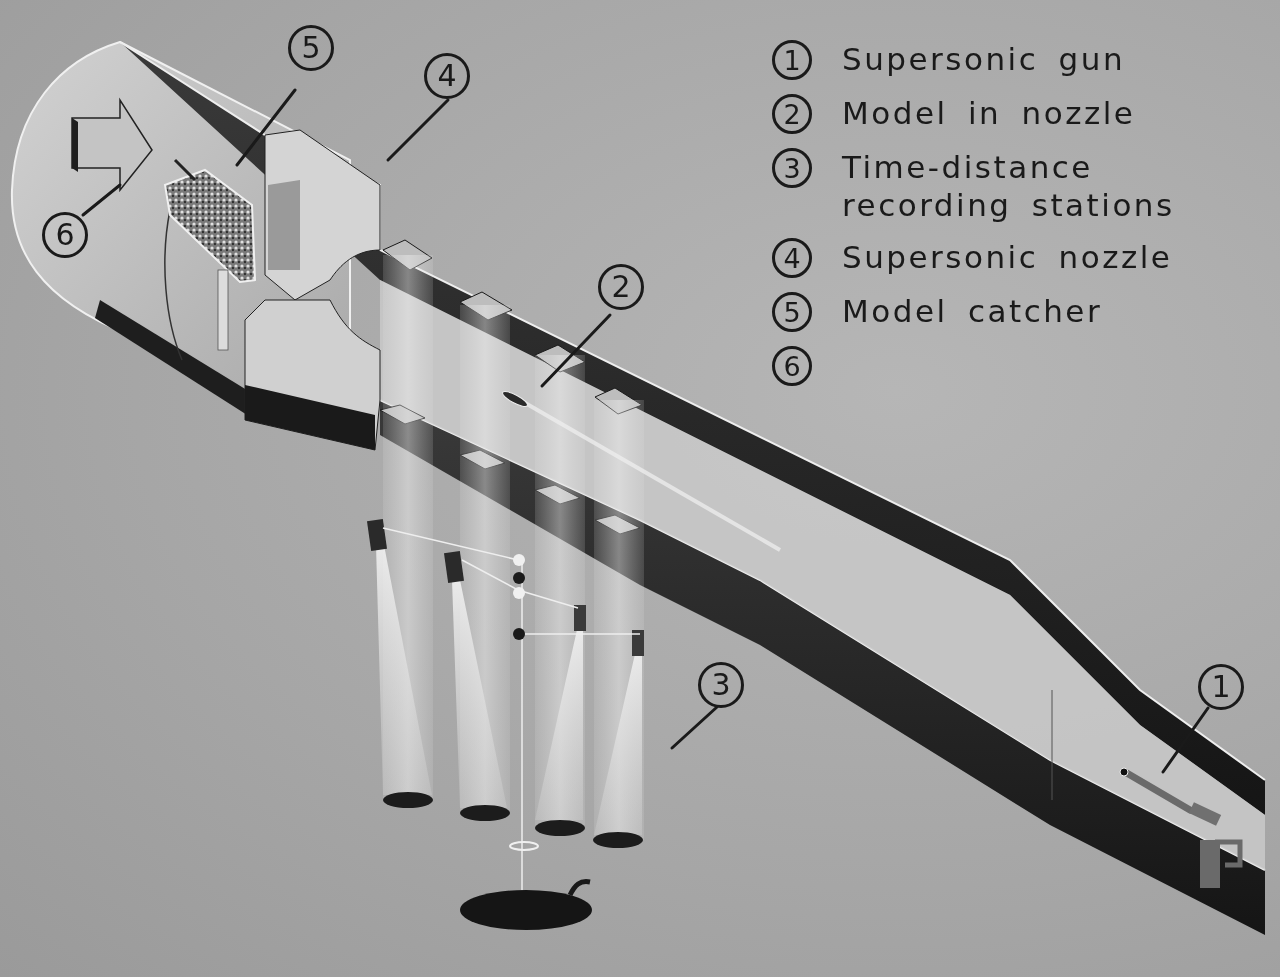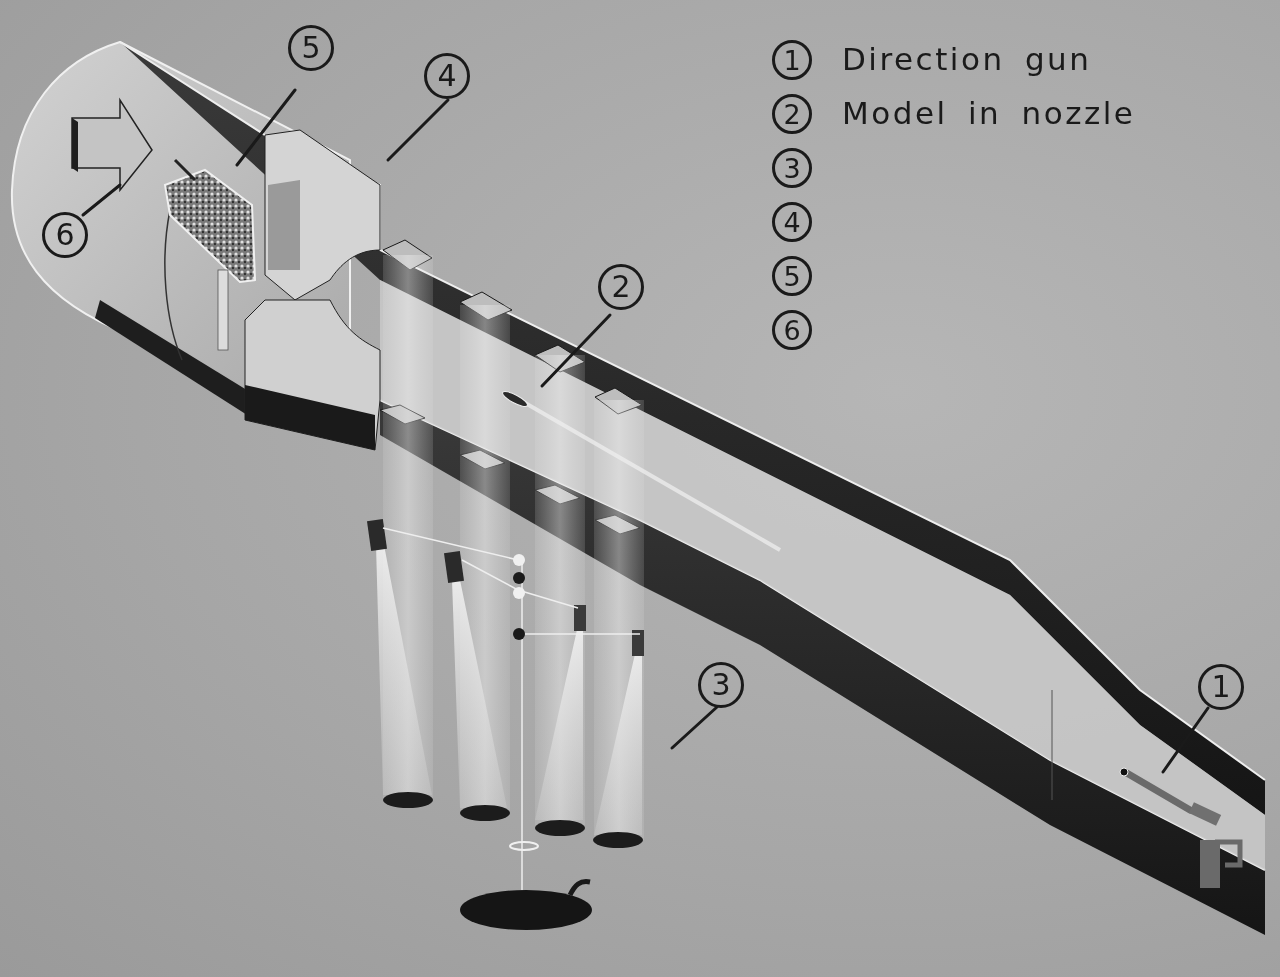--- a/index.html
+++ b/index.html
@@ -156,33 +156,36 @@
   <div class="callout" style="left:424px;top:53px;">4</div>
   <div class="callout" style="left:288px;top:25px;">5</div>
   <div class="callout" style="left:42px;top:212px;">6</div>
   <div class="callout" style="left:598px;top:264px;">2</div>
   <div class="callout" style="left:698px;top:662px;">3</div>
   <div class="callout" style="left:1198px;top:664px;">1</div>
 
   <div class="legend">
     <div class="legend-row">
       <div class="legend-num">1</div>
-      <div class="legend-text">Direction gun</div>
+      <div class="legend-text">Supersonic gun</div>
     </div>
     <div class="legend-row">
       <div class="legend-num">2</div>
       <div class="legend-text">Model in nozzle</div>
     </div>
     <div class="legend-row">
       <div class="legend-num">3</div>
+      <div class="legend-text" style="width:420px;">Time-distance recording stations</div>
     </div>
     <div class="legend-row">
       <div class="legend-num">4</div>
+      <div class="legend-text">Supersonic nozzle</div>
     </div>
     <div class="legend-row">
       <div class="legend-num">5</div>
+      <div class="legend-text">Model catcher</div>
     </div>
     <div class="legend-row">
       <div class="legend-num">6</div>
     </div>
   </div>
 
 </div>
 
 </body></html>

